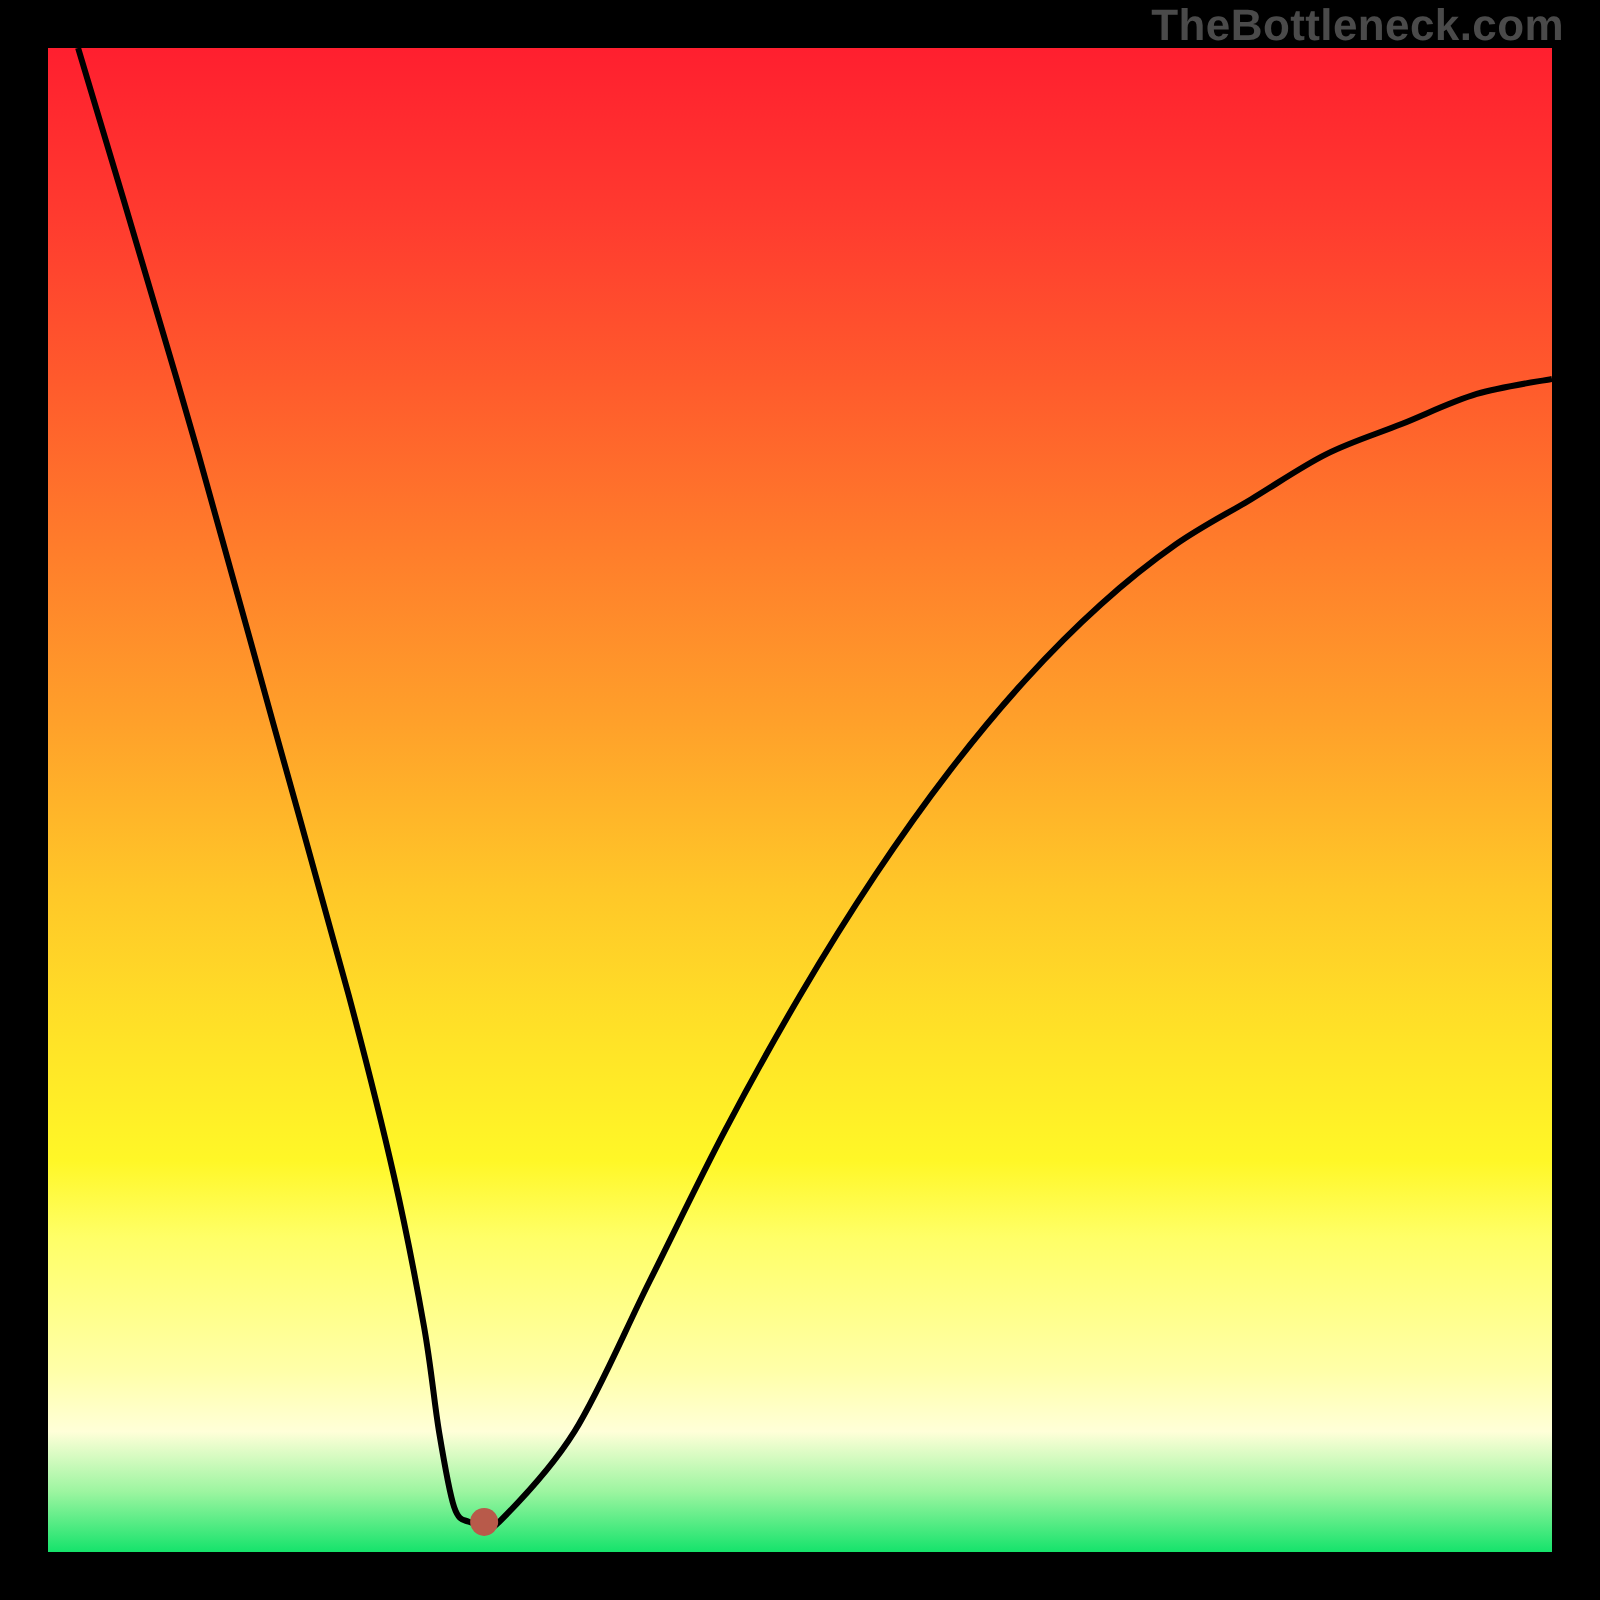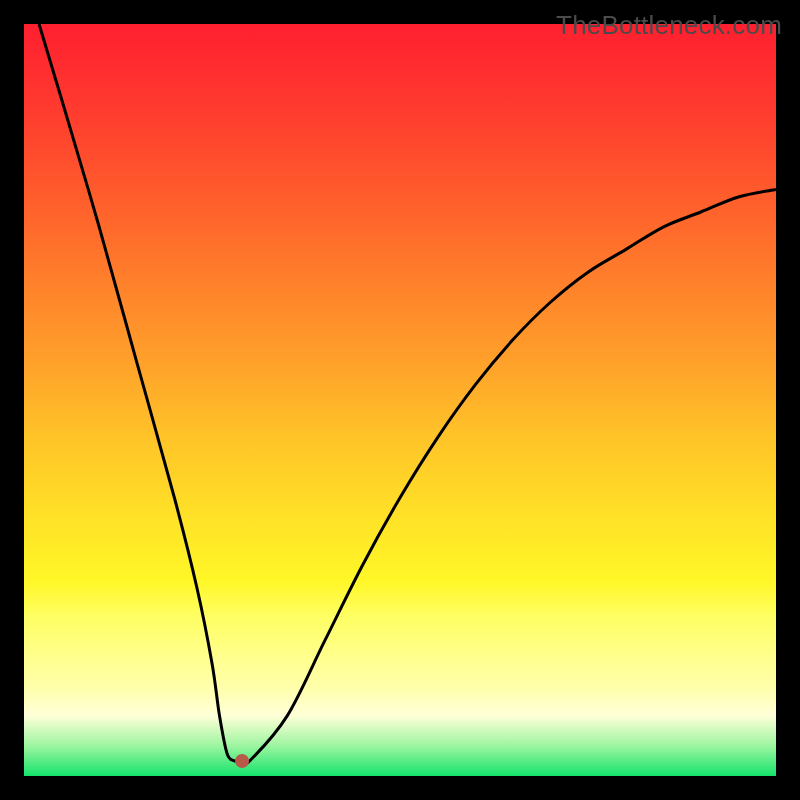--- a/index.html
+++ b/index.html
@@ -12,25 +12,25 @@
     overflow: hidden;
   }
   .frame {
     position: relative;
     width: 800px;
     height: 800px;
     background: #000;
   }
   .watermark {
     position: absolute;
-    top: 10px;
+    top: 0;
     right: 18px;
     color: #4a4a4a;
-    font-size: 26px;
-    font-weight: 400;
+    font-size: 22px;
+    font-weight: 700;
     letter-spacing: 0.2px;
     z-index: 3;
   }
   .plot {
     position: absolute;
     left: 24px;
     top: 24px;
     width: 752px;
     height: 752px;
     background: linear-gradient(

